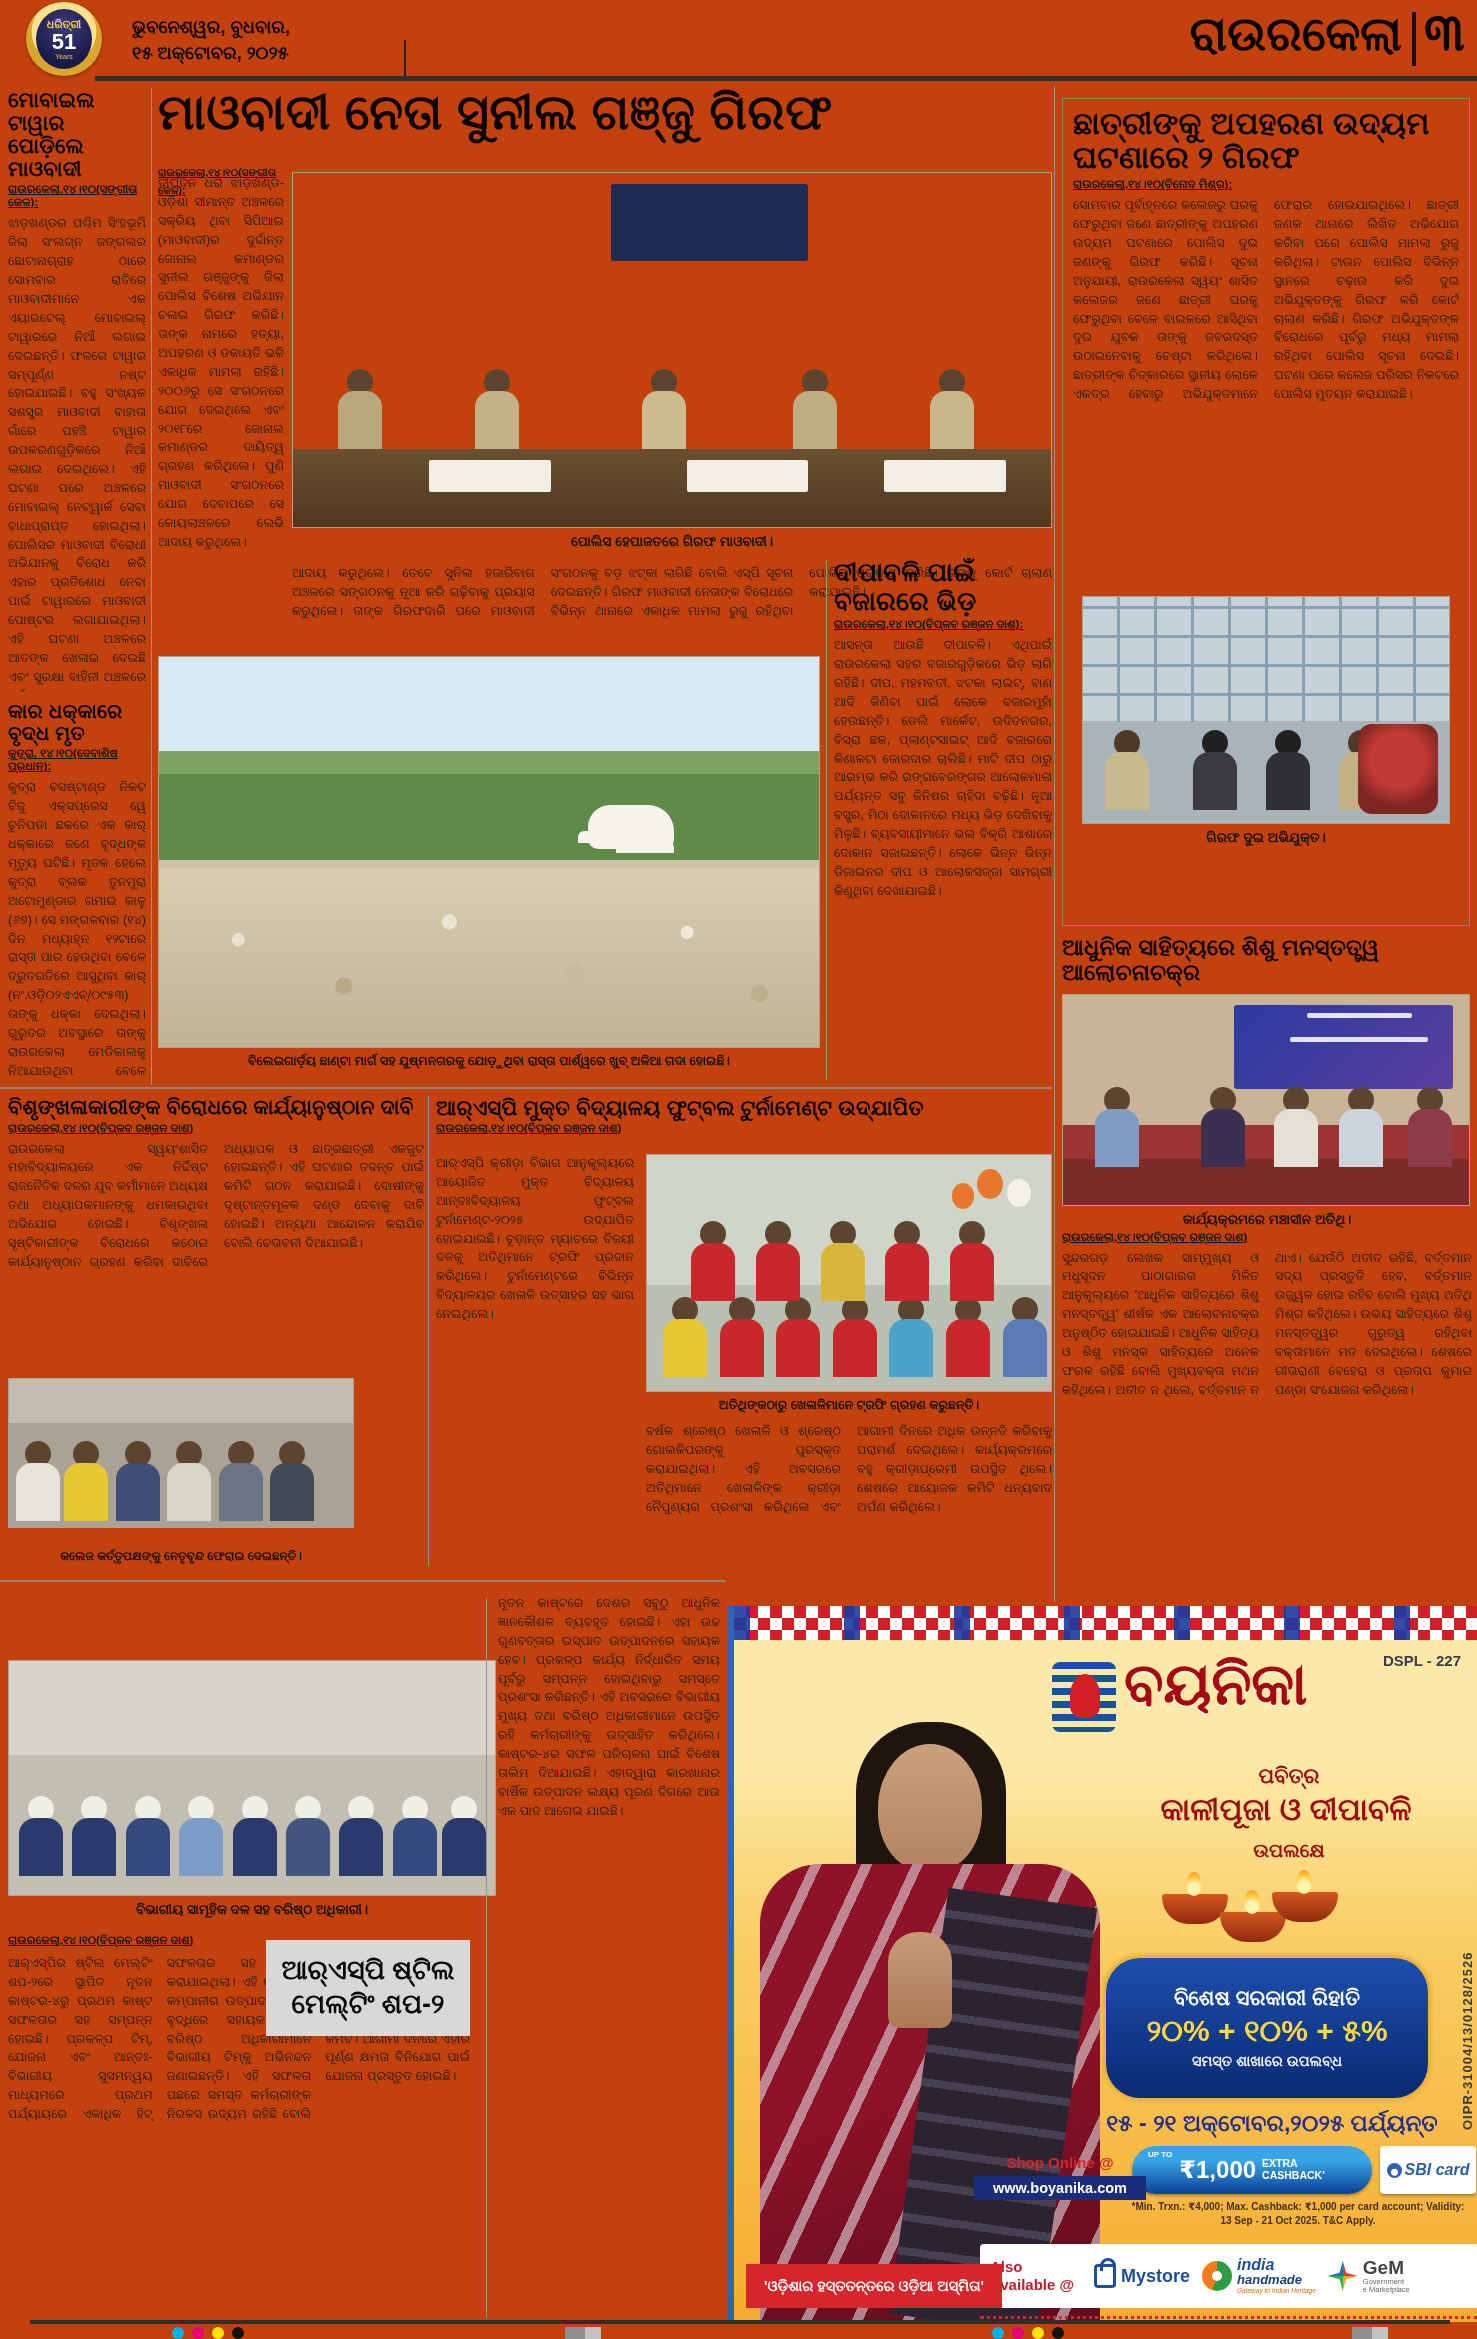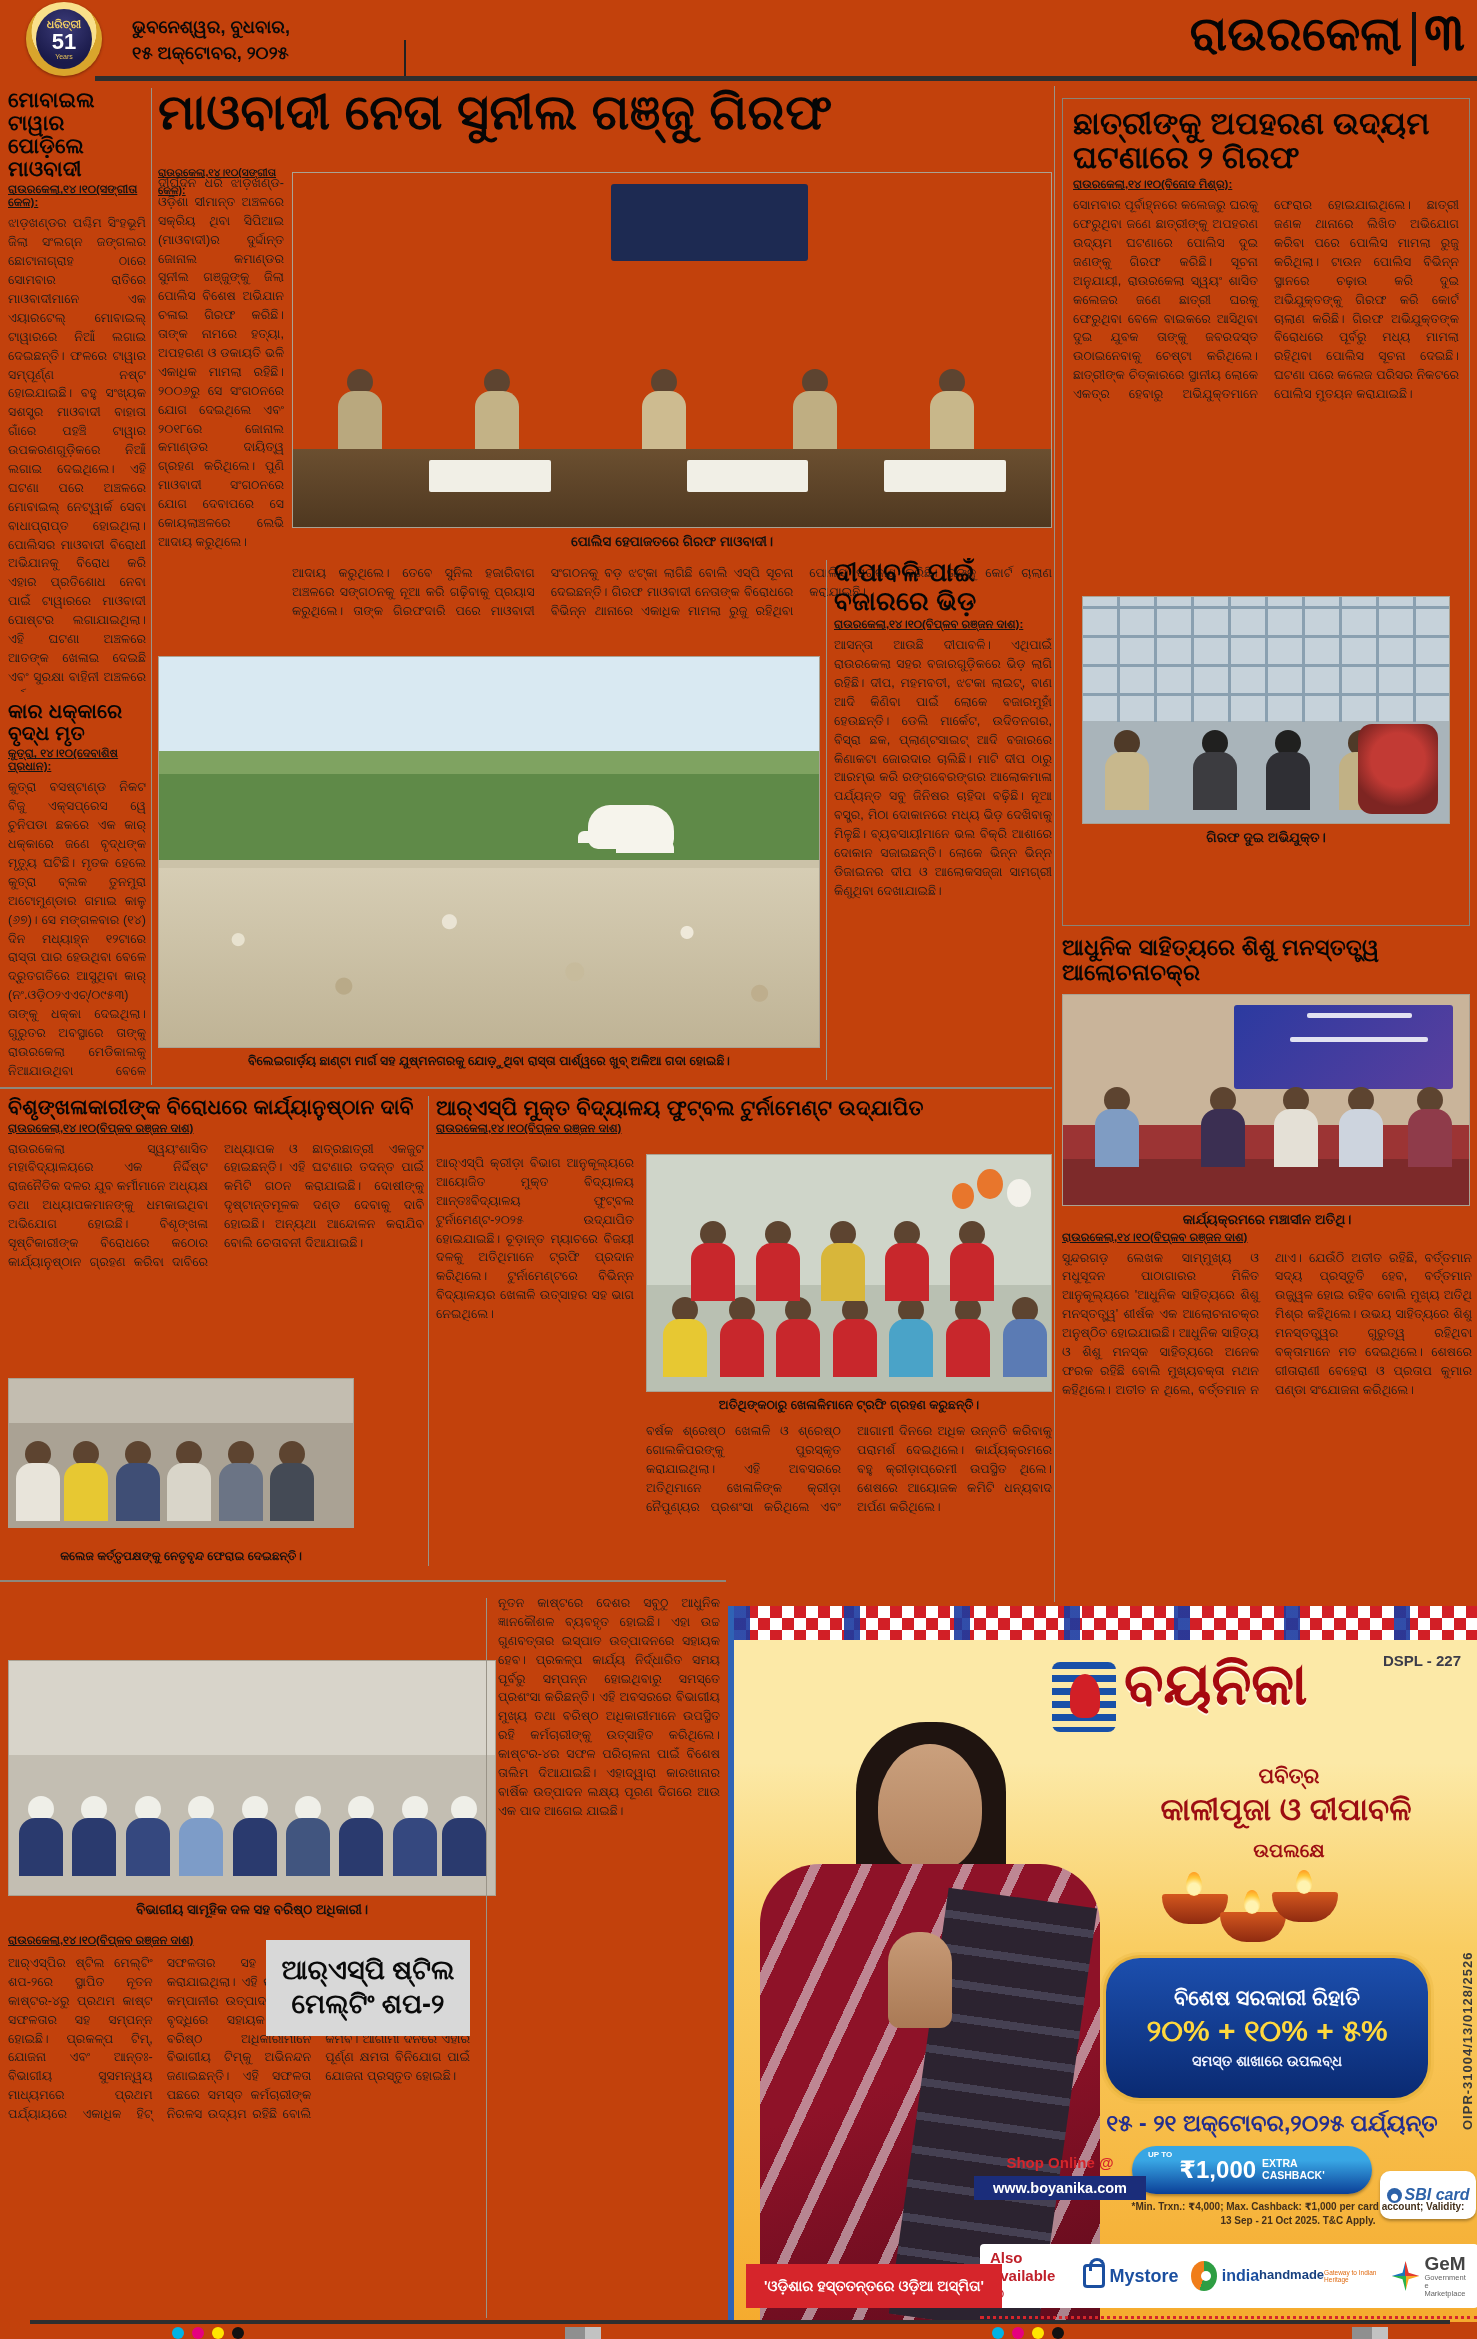--- a/index.html
+++ b/index.html
@@ -96,35 +96,35 @@
   .ad-badge .t1 { font-size:21px; font-weight:800; color:#fff; }
   .ad-badge .t2 { font-size:30px; font-weight:800; color:#ffd83d; }
   .ad-badge .t3 { font-size:14.5px; font-weight:700; color:#f2f4ff; }
   .ad-validity { position:absolute; left:352px; top:470px; width:372px; text-align:center; font-size:23px; font-weight:800; color:#232e8f; }
   .ad-oipr { position:absolute; right:2px; top:230px; height:260px; writing-mode:vertical-rl; transform:rotate(180deg); font-size:13px; font-weight:700; color:#3a3a3a; letter-spacing:1px; }
   .cash-pill { position:absolute; left:398px; top:506px; width:240px; height:48px; border-radius:24px;
      background:linear-gradient(180deg,#38a6e4 0 30%, #0b3f97 100%); display:flex; align-items:center; justify-content:center; gap:6px; color:#fff; box-shadow:0 2px 3px rgba(0,0,0,.3); }
   .cash-pill .upto { position:absolute; left:16px; top:4px; font-size:8px; font-weight:700; }
   .cash-pill .amt { font-size:24px; font-weight:800; }
   .cash-pill .lbls { display:flex; flex-direction:column; font-size:10.5px; font-weight:800; line-height:1.1; }
-  .sbi-pill { position:absolute; left:646px; top:506px; width:96px; height:48px; background:#fff; border-radius:10px; display:flex; align-items:center; justify-content:center; gap:3px; box-shadow:0 2px 3px rgba(0,0,0,.3);margin-top:25px; }
+  .sbi-pill { position:absolute; left:646px; top:506px; width:96px; height:48px; background:#fff; border-radius:4px; display:flex; align-items:center; justify-content:center; gap:3px; box-shadow:0 2px 3px rgba(0,0,0,.3); }
   .sbi-dot { width:15px; height:15px; border-radius:50%; background:radial-gradient(circle at 50% 62%, #fff 0 3px, #2d62a8 4px); }
   .sbi-txt { font-size:16px; font-weight:800; color:#2d62a8; font-style:italic; }
   .shop-lbl { position:absolute; left:246px; top:514px; width:160px; text-align:center; font-size:15px; font-weight:800; color:#d6252b; }
   .shop-url { position:absolute; left:240px; top:536px; width:172px; height:24px; background:#1b2d7a; color:#fff; font-size:14.5px; font-weight:800; display:flex; align-items:center; justify-content:center; }
   .ad-terms { position:absolute; left:392px; top:560px; width:344px; font-size:10px; line-height:1.35; color:#44301a; text-align:center; font-weight:700; }
   .also-box { position:absolute; left:246px; top:604px; width:498px; height:64px; background:#fff; border-radius:4px; display:flex; align-items:center; gap:12px; padding:0 10px; }
   .also-lbl { font-size:15px; font-weight:800; color:#c0202a; width:92px; line-height:1.2; }
   .pLogo { display:flex; align-items:center; gap:5px; }
   .bag { width:22px; height:24px; border:3px solid #1b4fa0; border-radius:4px; position:relative; }
   .bag::before { content:""; position:absolute; left:3px; top:-9px; width:10px; height:10px; border:3px solid #1b4fa0; border-bottom:none; border-radius:8px 8px 0 0; }
   .mystore-t { font-size:18px; font-weight:800; color:#1b4fa0; }
   .ih-circle { width:30px; height:30px; border-radius:50%; background:conic-gradient(#2e9e43 0 55%, #f07d1a 55% 100%); position:relative; }
   .ih-circle::after { content:""; position:absolute; left:10px; top:10px; width:10px; height:10px; border-radius:50%; background:#fff; }
-  .ih-col { display:flex; flex-direction:row; line-height:1; }
+  .ih-col { display:flex; flex-direction:column; line-height:1;font-style:italic; }
   .ih-t1 { font-size:16px; font-weight:700; color:#1b4fa0; }
   .ih-t2 { font-size:13px; font-weight:800; color:#17407f; }
   .ih-t3 { font-size:6.5px; color:#e06a10; margin-top:2px; }
   .gem-star { width:30px; height:30px; background:conic-gradient(#e23a2e 0 25%, #f7a823 25% 50%, #2bb24c 50% 75%, #1b75bb 75% 100%);
      clip-path:polygon(50% 0, 61% 39%, 100% 50%, 61% 61%, 50% 100%, 39% 61%, 0 50%, 39% 39%); }
   .gem-col { display:flex; flex-direction:column; line-height:1.05; }
   .gem-t1 { font-size:19px; font-weight:800; color:#444; }
   .gem-t2 { font-size:7.5px; color:#666; }
   .ad-ribbon { position:absolute; left:12px; top:624px; width:256px; height:44px; background:#d6252b; color:#fff; font-size:14.5px; font-weight:800; display:flex; align-items:center; justify-content:center; text-align:center; padding:0 6px; }
   .ad-dotline { position:absolute; left:246px; top:676px; width:498px; border-top:3px dotted #d6252b; }

